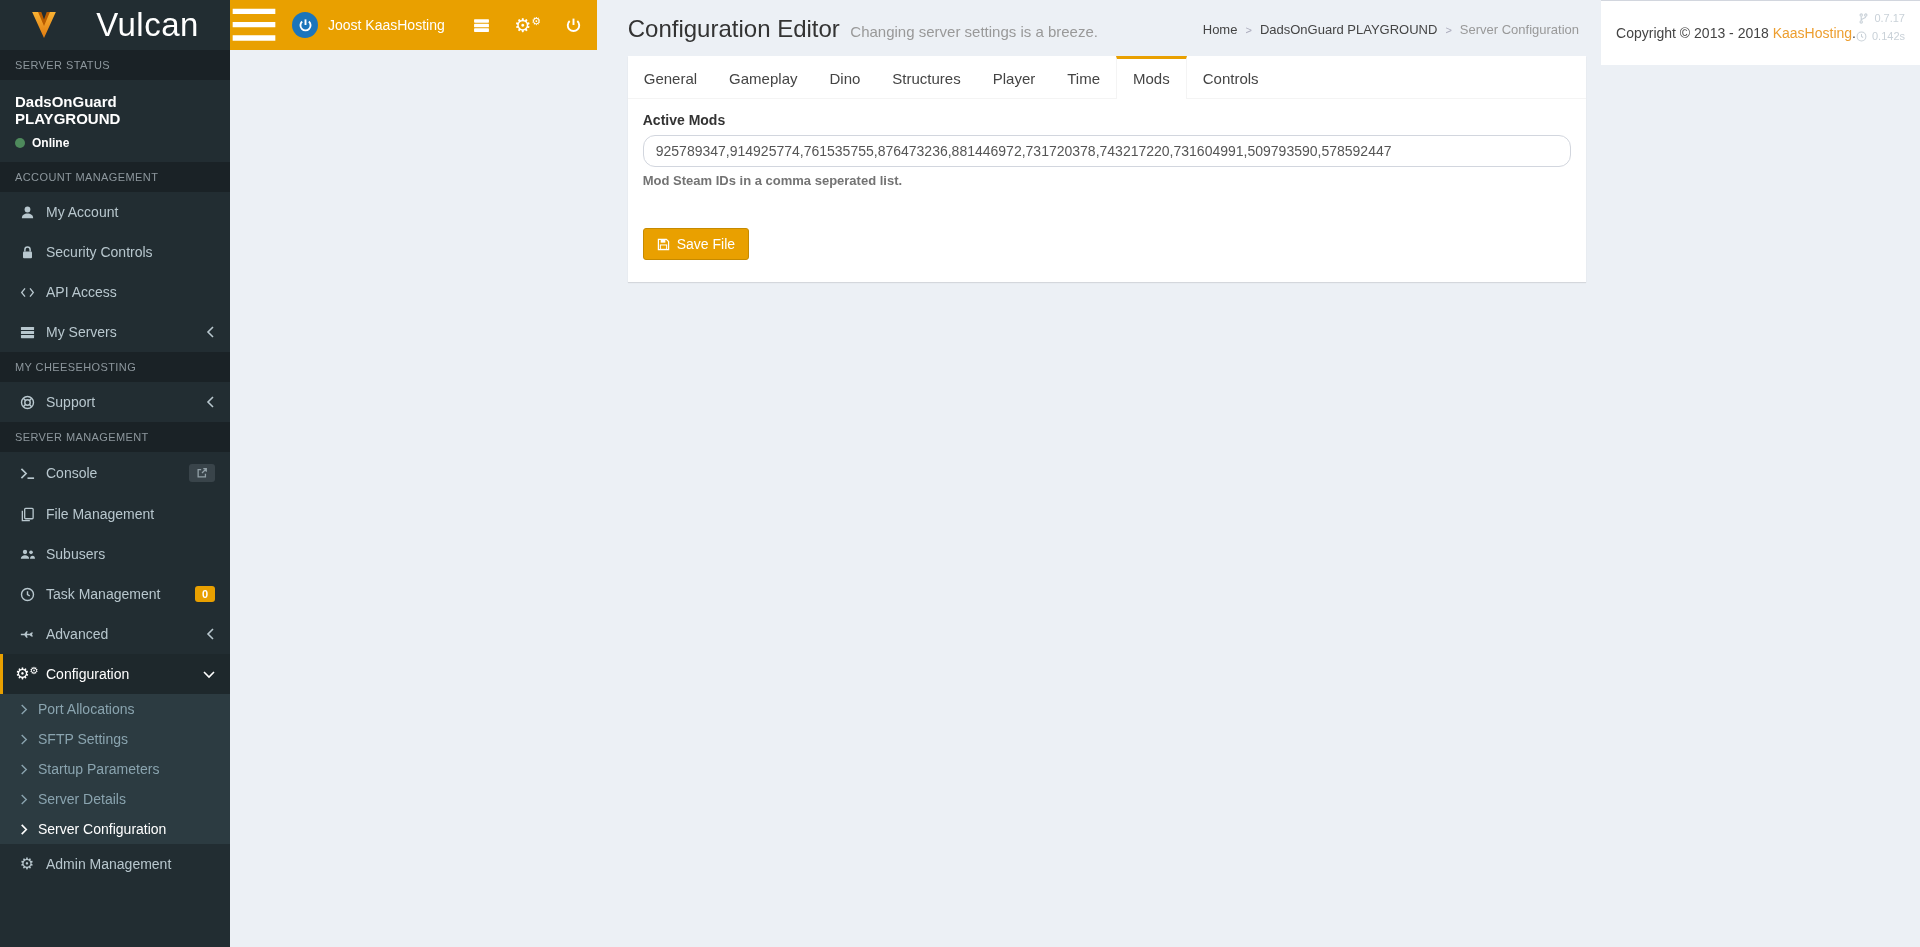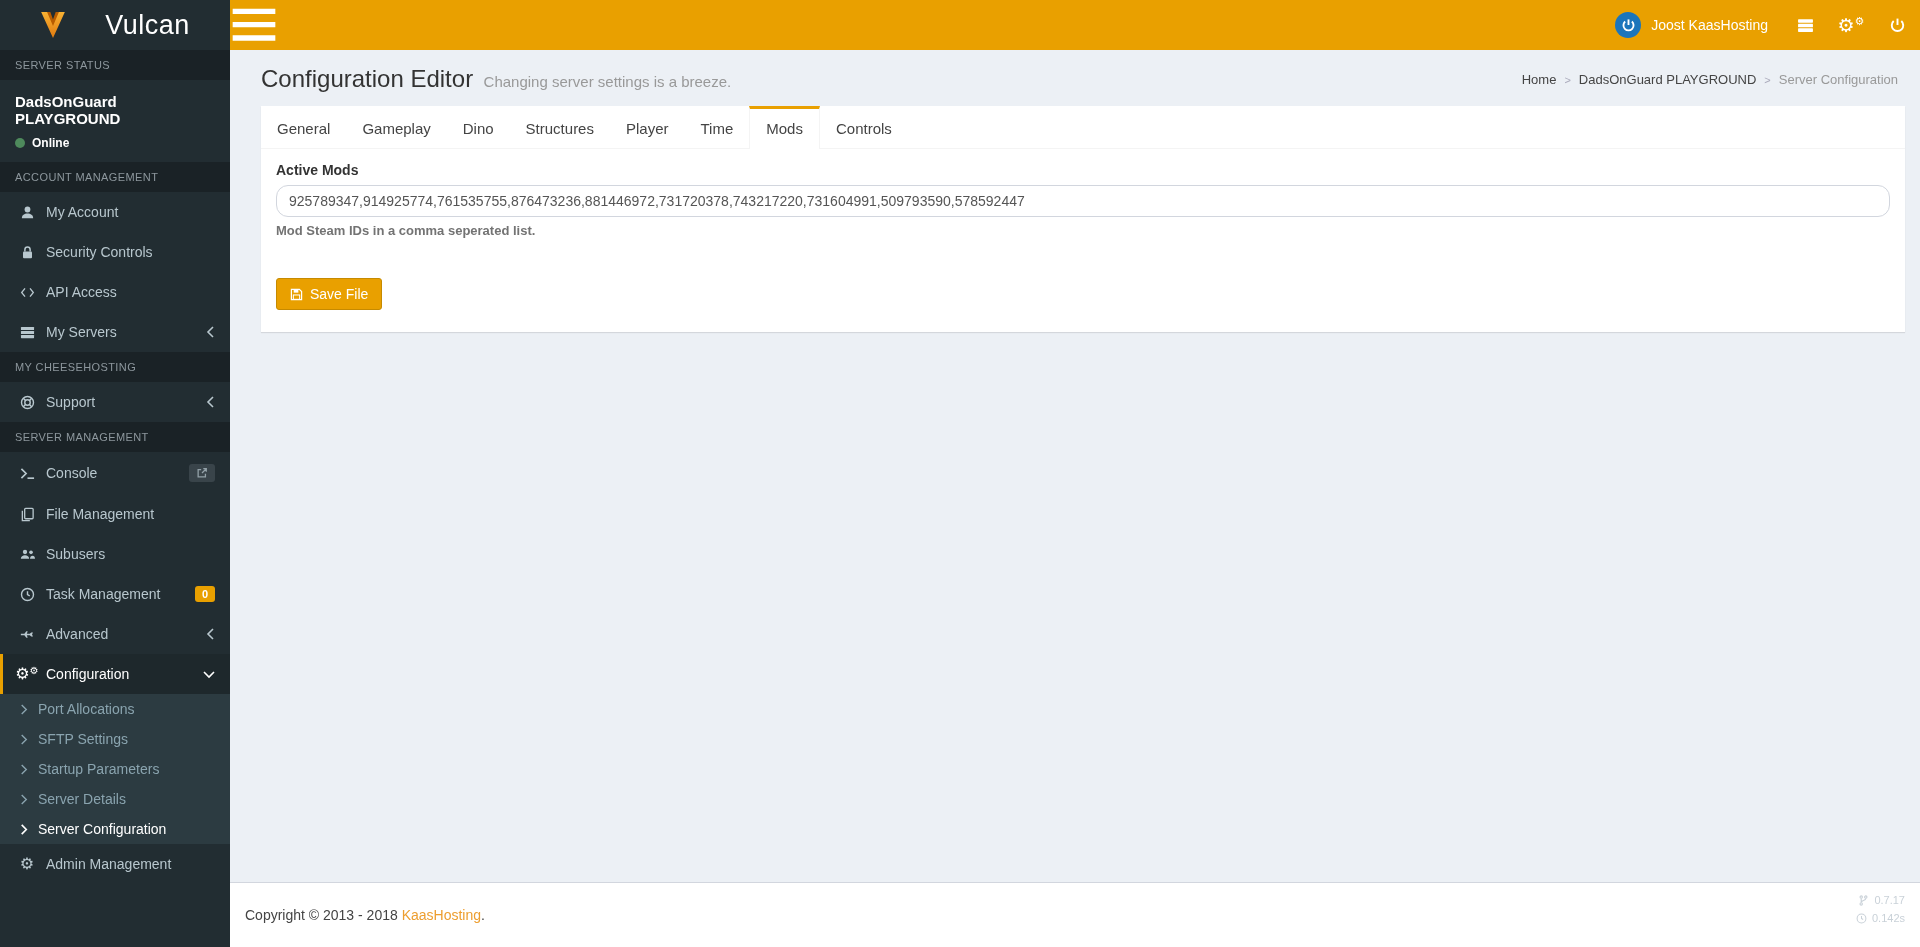--- a/index.html
+++ b/index.html
@@ -4,21 +4,21 @@
 <style>
   * { margin:0; padding:0; box-sizing:border-box; }
   html,body { width:1920px; height:947px; overflow:hidden;
     font-family:"Liberation Sans","DejaVu Sans",sans-serif; background:#ecf0f5; }
 
   
   .sidebar { position:fixed; left:0; top:0; width:230px; height:947px;
     background:#222d32; z-index:20; }
   .logo { height:50px; display:flex; align-items:center; justify-content:center;
     gap:8px; background:#222d32; }
-  .logo-text { color:#fff; font-size:27px; letter-spacing:0.5px;margin-left:31px; }
+  .logo-text { color:#fff; font-size:33px; letter-spacing:0.5px;margin-left:31px; }
   .sec-header { background:#1a2226; color:#8d979d; font-size:11px;
     padding:9px 15px; letter-spacing:0.4px; }
   .server-block { padding:13px 15px 12px; }
   .server-name { color:#fff; font-weight:bold; font-size:15px; margin-bottom:9px; }
   .server-state { display:flex; align-items:center; gap:7px; }
   .dot { width:10px; height:10px; border-radius:50%; background:#4e8a5c; display:inline-block; }
   .state-lbl { color:#fff; font-size:12px; font-weight:bold; }
   .sitem { display:flex; align-items:center; padding:12px 15px 12px 12px;
     color:#b8c7ce; font-size:14px; cursor:pointer; text-decoration:none;
     border-left:3px solid transparent; }
@@ -33,21 +33,21 @@
     display:inline-flex; }
   .mini-btn svg { width:12px; height:12px; }
   .submenu { background:#2c3b41; }
   .subitem { display:flex; align-items:center; gap:10px; padding:7px 5px 7px 20px;
     color:#8aa4af; font-size:14px; cursor:pointer; }
   .subitem svg { width:8px; height:11px; flex:none; }
   .subitem.active { color:#fff; }
   .gear-glyph { font-size:16px; line-height:1; font-family:"DejaVu Sans",sans-serif; }
 
   
-  .main { margin-left:230px; height:947px; display:flex; flex-direction:column; }
+  .main { margin-left:230px; height:947px; display:flex; flex-direction:row; }
   .navbar { height:50px; background:#e9a000; display:flex; align-items:stretch; flex:none; }
   .nav-toggle { width:48px; display:flex; align-items:center; justify-content:center; cursor:pointer; }
   .nav-spacer { flex:1; }
   .nav-user { display:flex; align-items:center; gap:10px; padding:0 14px; cursor:pointer; }
   .avatar { width:26px; height:26px; border-radius:50%; background:#1b75bb;
     display:flex; align-items:center; justify-content:center; }
   .avatar svg { width:15px; height:15px; }
   .user-name { color:#fff; font-size:14px; }
   .nav-icon { display:flex; align-items:center; justify-content:center; width:46px; cursor:pointer; }
   .nav-icon svg { width:17px; height:17px; }

